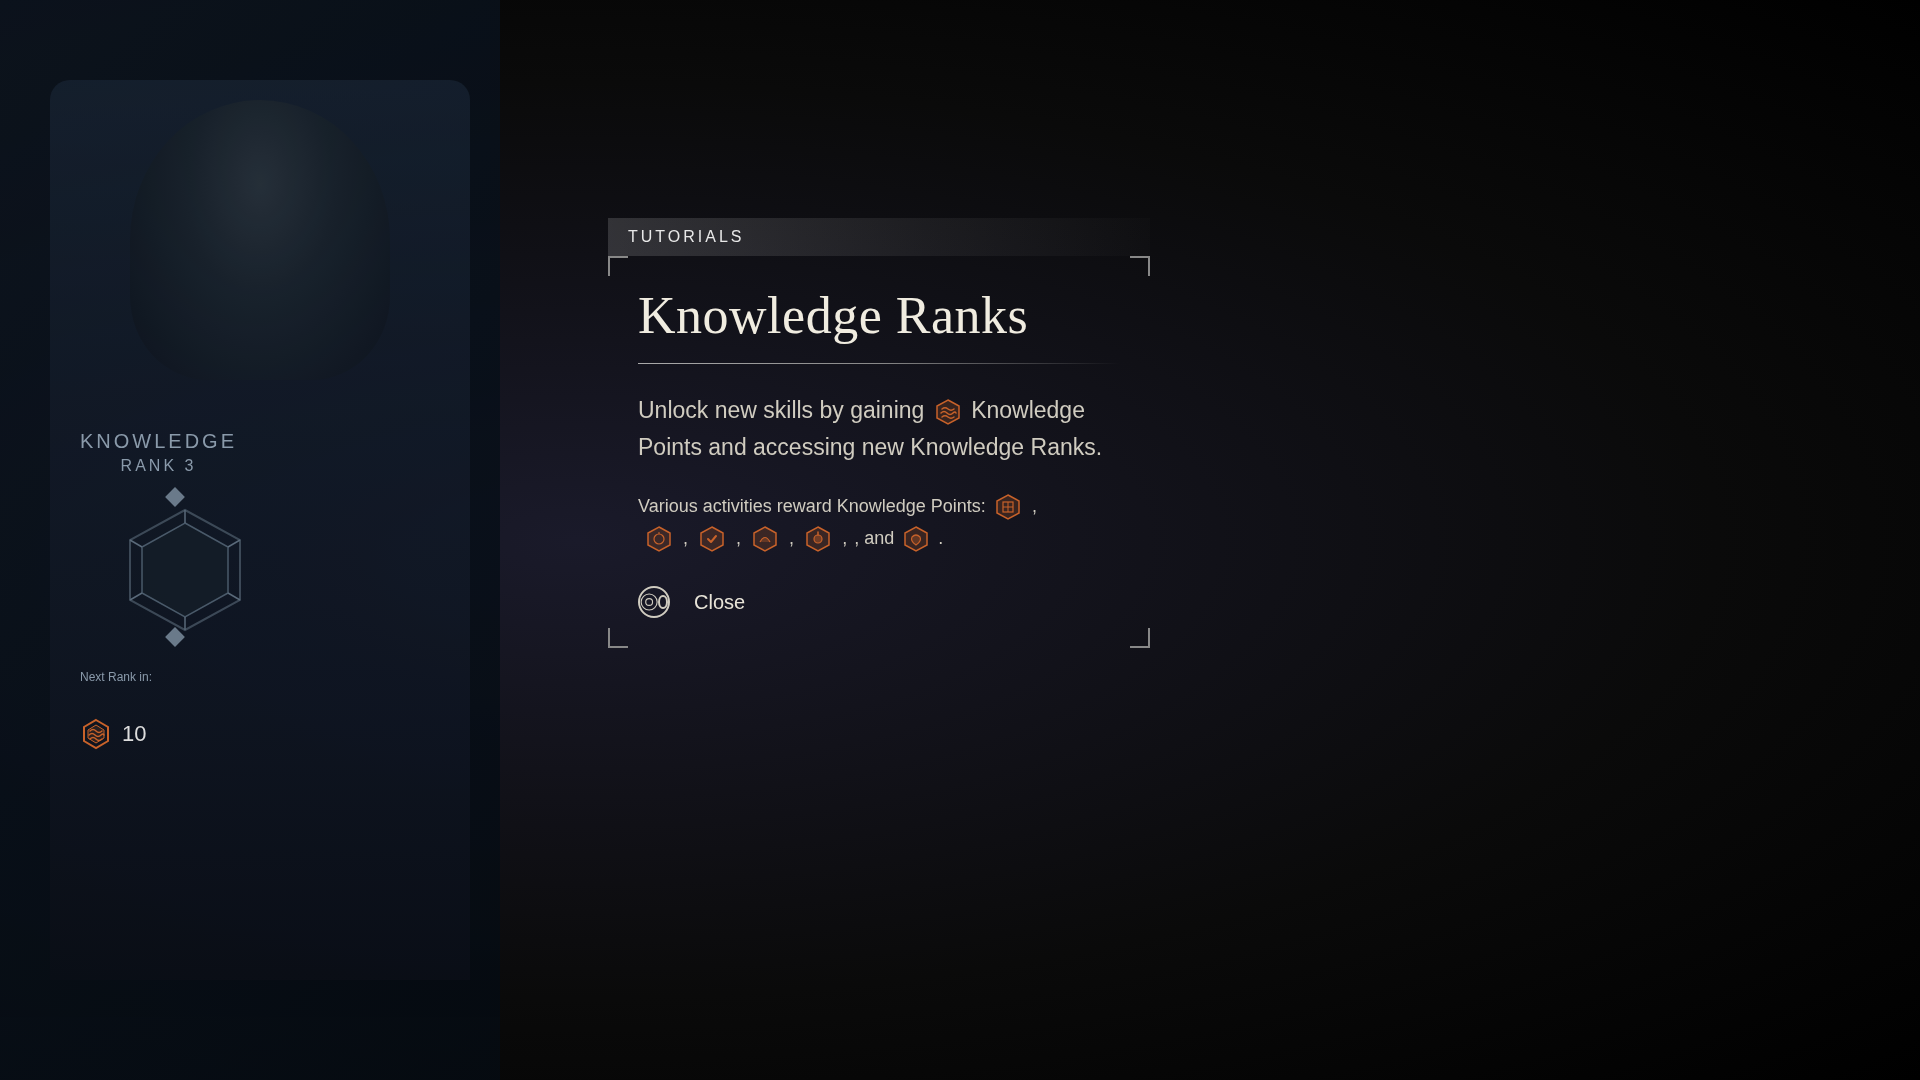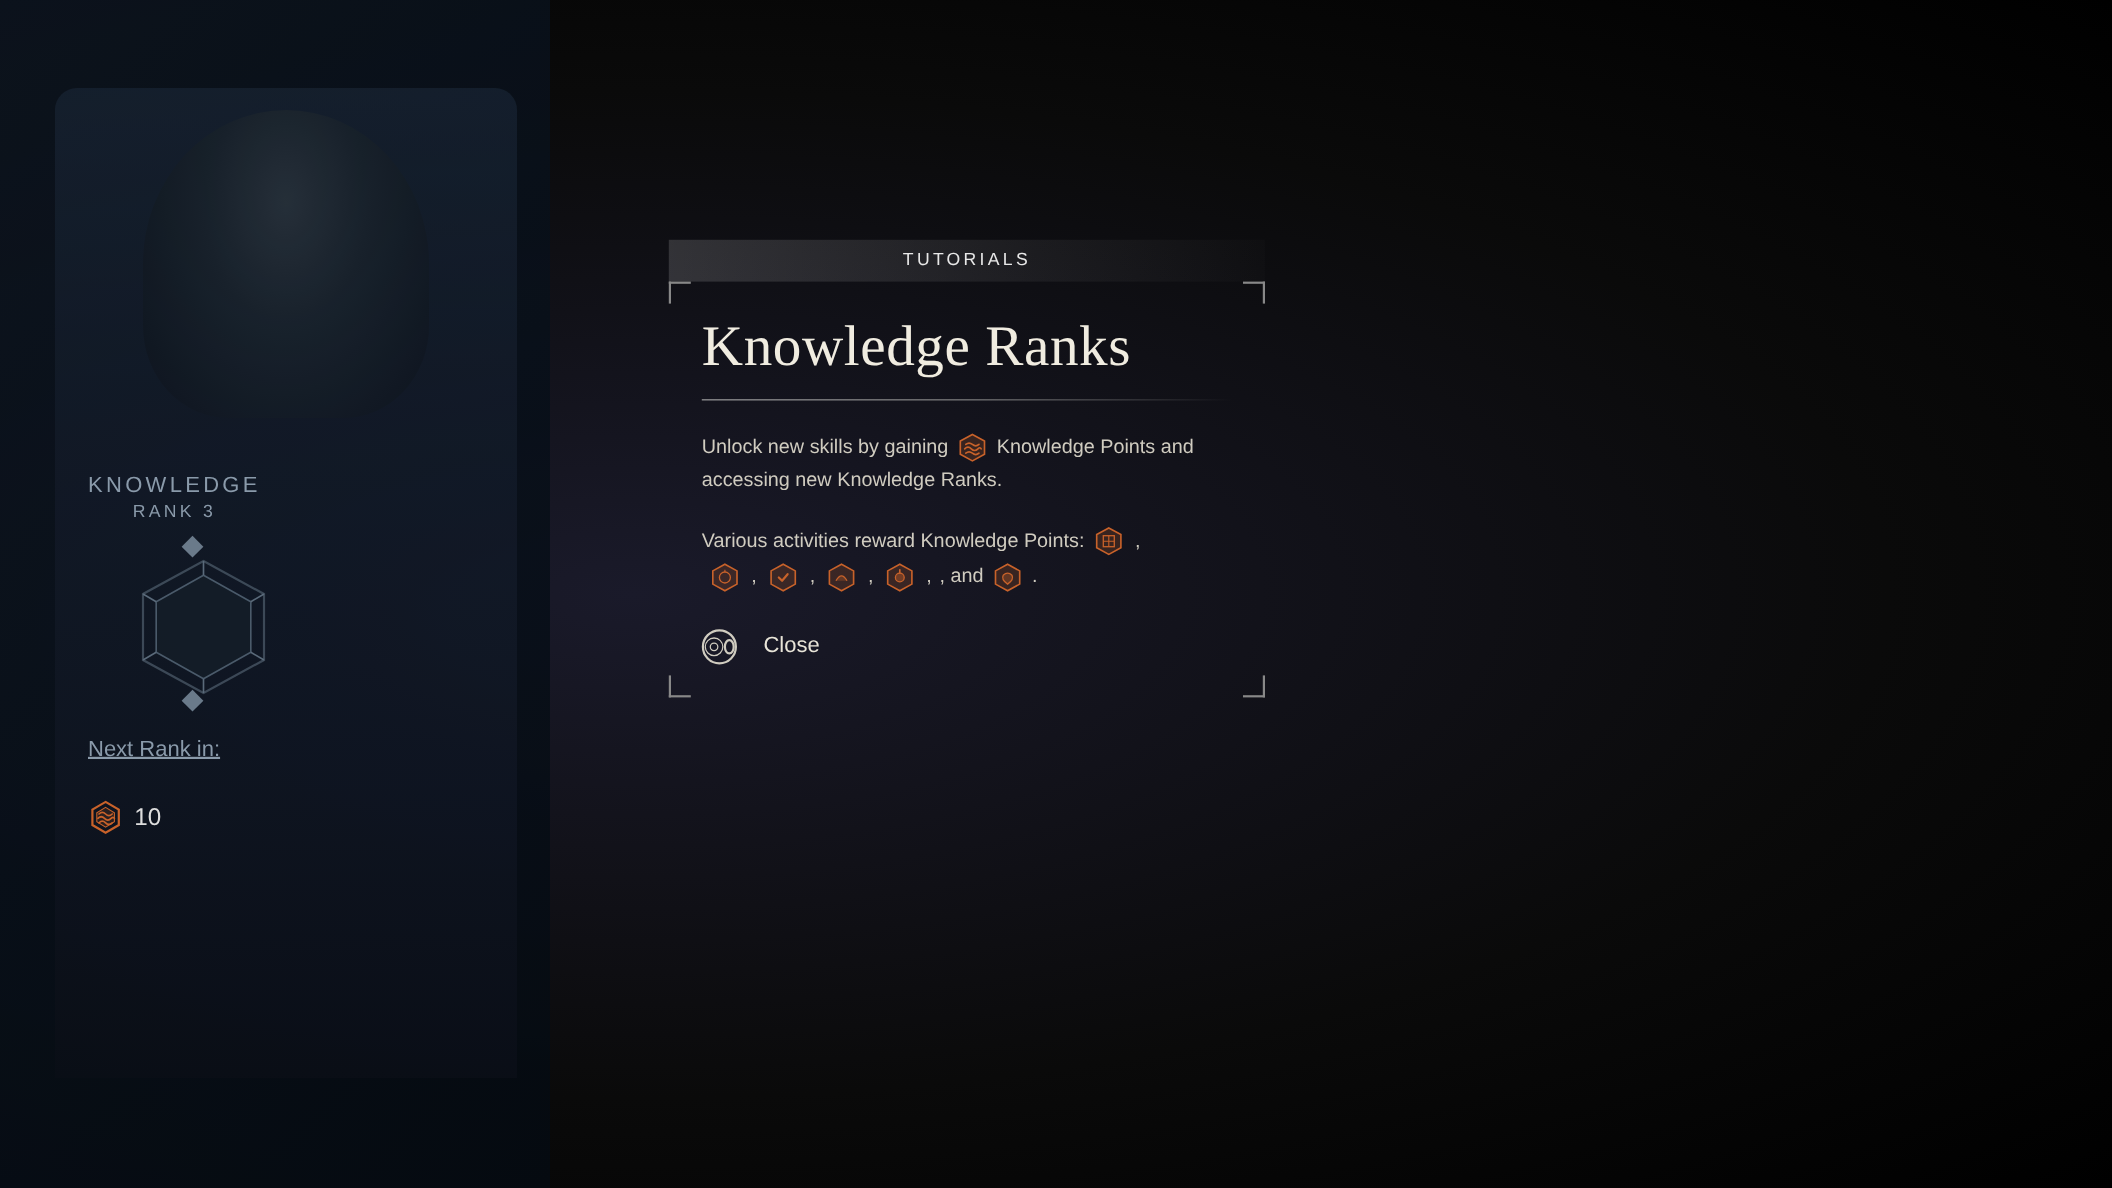--- a/index.html
+++ b/index.html
@@ -146,25 +146,24 @@
 
     
     .next-rank-area {
       position: absolute;
       left: 80px;
       top: 670px;
     }
 
     .next-rank-label {
       color: #8a9aaa;
-      font-size: 20px;
+      font-size: 12px;
       font-family: Arial, sans-serif;
       font-weight: 300;
       margin-bottom: 12px;
-      text-decoration: underline;
     }
 
     .next-rank-value {
       display: flex;
       align-items: center;
       gap: 10px;
       color: #ddd;
       font-size: 22px;
       font-family: Arial, sans-serif;
       margin-top: 34px;
@@ -187,21 +186,20 @@
       width: 542px;
       background: transparent;
     }
 
     
     .tutorial-header {
       background: linear-gradient(90deg, rgba(255,255,255,0.15) 0%, rgba(200,200,200,0.08) 60%, rgba(100,100,100,0.03) 100%);
       padding: 10px 20px;
       margin-bottom: 0;
       position: relative;
-      text-align: center;
     }
 
     .tutorial-header-text {
       color: #e8e8e8;
       font-size: 16px;
       letter-spacing: 3px;
       font-family: Arial, sans-serif;
       font-weight: 400;
       text-transform: uppercase;
     }
@@ -262,21 +260,21 @@
     .panel-divider {
       height: 1px;
       background: linear-gradient(90deg, #aaa 0%, #888 50%, transparent 100%);
       margin-bottom: 28px;
       width: 100%;
     }
 
     
     .panel-description {
       color: #d0ccc0;
-      font-size: 18px;
+      font-size: 23px;
       font-family: Arial, sans-serif;
       font-weight: 300;
       line-height: 1.6;
       margin-bottom: 24px;
     }
 
     .panel-description-2 {
       color: #d0ccc0;
       font-size: 18px;
       font-family: Arial, sans-serif;

